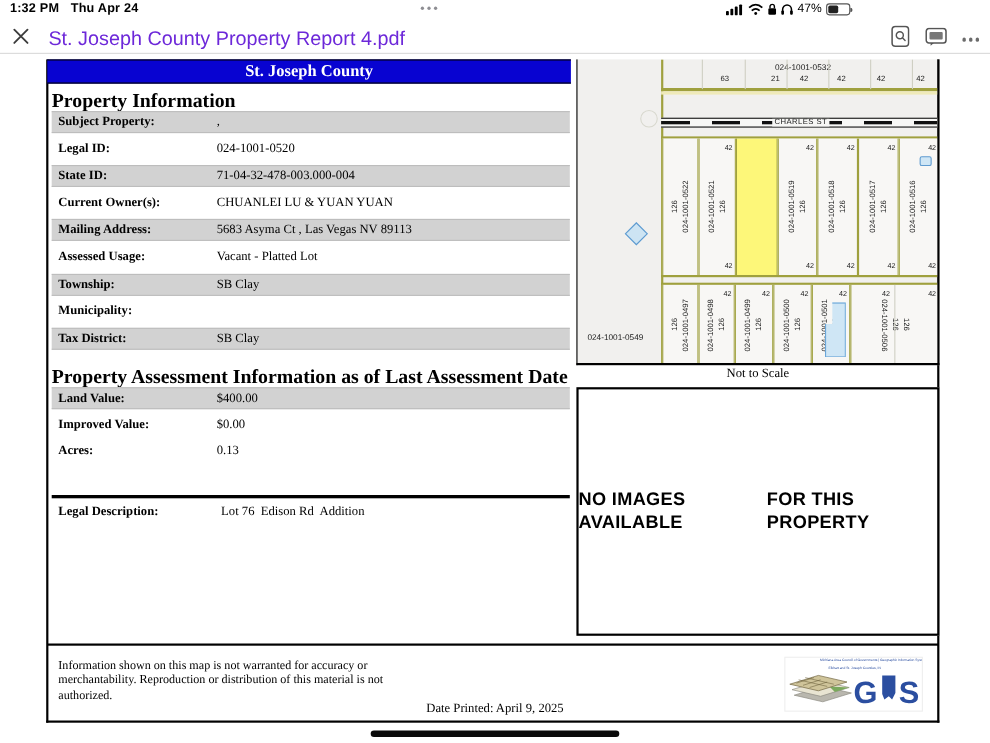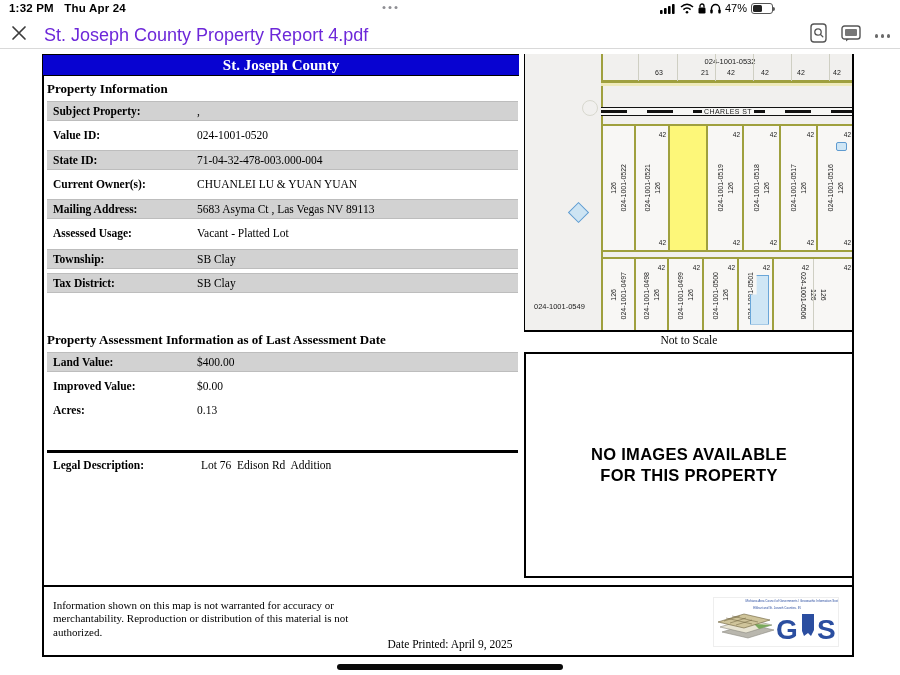--- a/index.html
+++ b/index.html
@@ -32,21 +32,21 @@
   .page-border-left  { position:absolute; left:42px;  top:54px; width:2px; height:603px; background:#000; }
   .page-border-right { position:absolute; left:852px; top:54px; width:2px; height:603px; background:#000; }
   .page-border-bottom{ position:absolute; left:42px;  top:655px; width:812px; height:2px; background:#000; }
 
   
   .county-header { position:absolute; left:43px; top:54px; width:476px; height:22px;
     background:#0803d1; border-top:1px solid #000; border-bottom:1px solid #000;
     color:#fff; font-family:"Liberation Serif", serif; font-weight:bold; font-size:15px;
     display:flex; align-items:center; justify-content:center; }
   .section-title { position:absolute; left:47px; font-family:"Liberation Serif", serif;
-    font-weight:bold; font-size:13px; color:#000; }
+    font-weight:bold; font-size:18px; color:#000; }
   #section1-title { top:81px; }
   #section2-title { top:332px; }
 
   .info-table { position:absolute; left:47px; width:471px; }
   #property-table { top:101px; }
   #assessment-table { top:352px; }
   .info-row { position:relative; width:471px; height:20px; margin-bottom:4.6px;
     font-family:"Liberation Serif", serif; font-size:11.5px; color:#000; }
   .info-row.shaded { background:#d2d2d2; border-top:1px solid #bdbdbd; border-bottom:1px solid #bdbdbd; }
   .info-row .lbl { position:absolute; left:6px; top:3px; font-weight:bold; }
@@ -100,21 +100,21 @@
   .inner-div-0506 { position:absolute; left:39px; top:0; width:1px; height:100%; background:#cfcfc3; }
 
   .left-parcel-label { position:absolute; left:9px; top:248px; font-size:7.5px; }
   .map-diamond { position:absolute; left:46px; top:151px; width:15px; height:15px;
     background:#cde4f3; border:1.5px solid #5f9bd0; transform:rotate(45deg); }
   .map-circle { position:absolute; left:57px; top:46px; width:16px; height:16px;
     border:1.5px solid #d8d8ce; border-radius:50%; }
 
   
   .noimg-box { position:absolute; left:524px; top:352px; width:330px; height:226px;
-    background:#fff; border:2px solid #000; display:flex; flex-direction:column;
+    background:#fff; border:2px solid #000; display:flex; flex-direction:row;
     align-items:center; justify-content:center; }
   .noimg-box div { font-size:16.5px; font-weight:bold; color:#000; line-height:1.25;
     font-family:"Liberation Sans", sans-serif; letter-spacing:.3px; }
 
   
   .footer-rule { position:absolute; left:43px; top:585px; width:810px; height:2px; background:#000; }
   .disclaimer { position:absolute; left:53px; top:599px; width:335px;
     font-family:"Liberation Serif", serif; font-size:11px; line-height:1.22; color:#000; }
   .date-printed { position:absolute; left:300px; top:638px; width:300px; text-align:center;
     font-family:"Liberation Serif", serif; font-size:11.5px; color:#000; }
@@ -200,21 +200,21 @@
   <div class="page-border-bottom"></div>
 
   <div class="county-header">St. Joseph County</div>
   <div class="section-title" id="section1-title">Property Information</div>
   <div class="info-table" id="property-table">
       <div class="info-row shaded">
         <span class="lbl">Subject Property:</span>
         <span class="val">,</span>
       </div>
       <div class="info-row">
-        <span class="lbl">Value ID:</span>
+        <span class="lbl">Legal ID:</span>
         <span class="val">024-1001-0520</span>
       </div>
       <div class="info-row shaded">
         <span class="lbl">State ID:</span>
         <span class="val">71-04-32-478-003.000-004</span>
       </div>
       <div class="info-row">
         <span class="lbl">Current Owner(s):</span>
         <span class="val">CHUANLEI LU &amp; YUAN YUAN</span>
       </div>
@@ -222,20 +222,24 @@
         <span class="lbl">Mailing Address:</span>
         <span class="val">5683 Asyma Ct , Las Vegas NV 89113</span>
       </div>
       <div class="info-row">
         <span class="lbl">Assessed Usage:</span>
         <span class="val">Vacant - Platted Lot</span>
       </div>
       <div class="info-row shaded">
         <span class="lbl">Township:</span>
         <span class="val">SB Clay</span>
+      </div>
+      <div class="info-row">
+        <span class="lbl">Municipality:</span>
+        <span class="val"></span>
       </div>
       <div class="info-row shaded">
         <span class="lbl">Tax District:</span>
         <span class="val">SB Clay</span>
       </div>
     </div>
 
   <div class="section-title" id="section2-title">Property Assessment Information as of Last Assessment Date</div>
   <div class="info-table" id="assessment-table">
       <div class="info-row shaded">

